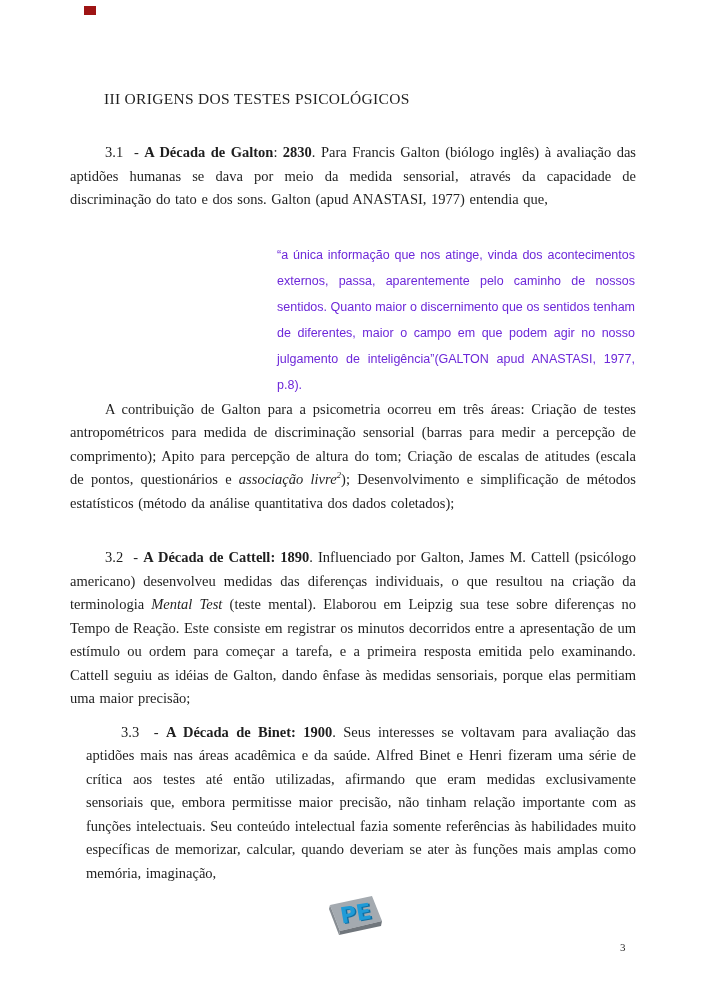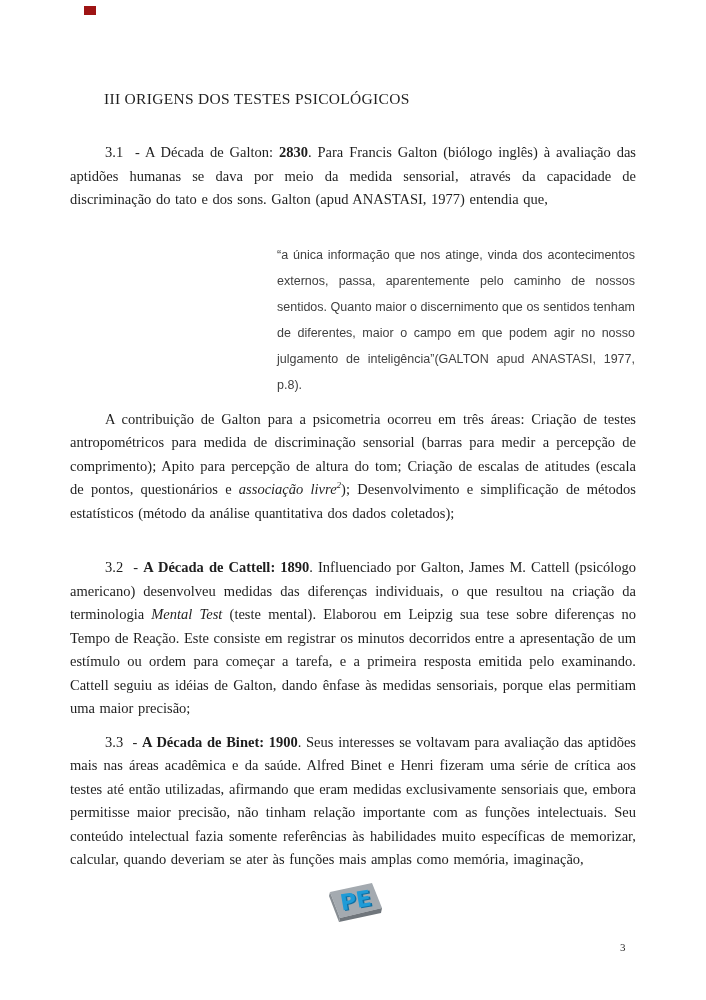--- a/index.html
+++ b/index.html
@@ -16,25 +16,25 @@
   .para{
     margin:0;text-align:justify;font-size:14.5px;line-height:23.5px;
     text-indent:35px;word-spacing:1px;
   }
   .para sup{font-size:9px;line-height:0;}
   .p-intro{margin-top:38px;}
   .p-galton{margin-top:33px;}
   .quote-block{
     margin:30px 0 0 207px;width:358px;text-indent:0;
     font-family:"Liberation Sans","DejaVu Sans",sans-serif;
-    font-size:12.5px;line-height:26px;color:#404040;text-align:justify;word-spacing:0;
+    font-size:12.5px;line-height:26px;color:#6d28d9;text-align:justify;word-spacing:0;
   }
-  .p-contribution{margin-top:10px;}
+  .p-contribution{}
   .p-cattell{margin-top:31px;}
-  .p-binet{margin-top:10px;}
+  .p-binet{margin-top:10px;margin-left:16px;}
   .footer-logo{
     margin-top:8px;width:100%;text-align:center;
     font-family:"DejaVu Sans","Liberation Sans",sans-serif;
   }
   .logo-icon{display:block;margin:0 auto -2px auto;}
   .page-number{
     position:absolute;top:941px;left:620px;font-size:11px;color:#2b2b2b;
   }
 </style>
 </head>
@@ -42,21 +42,21 @@
 
 <div class="page">
 
   <div class="red-mark"></div>
 
   <div class="content">
 
     <h1 class="doc-title">III ORIGENS DOS TESTES PSICOLÓGICOS</h1>
 
 
-    <p class="para p-galton"><span>3.1&nbsp; - </span><span style="font-weight: normal;">A Década de Galton</span><span>: </span><span style="font-weight: bold;">2830</span><span>. Para Francis Galton (biólogo inglês) à avaliação das aptidões humanas se dava por meio da medida sensorial, através da capacidade de discriminação do tato e dos sons. Galton (apud ANASTASI, 1977) entendia que,</span></p>
+    <p class="para p-galton"><span>3.1&nbsp; - </span><span style="font-weight: bold;">A Década de Galton</span><span>: </span><span style="font-weight: bold;">2830</span><span>. Para Francis Galton (biólogo inglês) à avaliação das aptidões humanas se dava por meio da medida sensorial, através da capacidade de discriminação do tato e dos sons. Galton (apud ANASTASI, 1977) entendia que,</span></p>
 
     <p class="para quote-block"><span>“a única informação que nos atinge, vinda dos acontecimentos externos, passa, aparentemente pelo caminho de nossos sentidos. Quanto maior o discernimento que os sentidos tenham de diferentes, maior o campo em que podem agir no nosso julgamento de inteligência”(GALTON apud ANASTASI, 1977, p.8).</span></p>
 
     <p class="para p-contribution"><span>A contribuição de Galton para a psicometria ocorreu em três áreas: Criação de testes antropométricos para medida de discriminação sensorial (barras para medir a percepção de comprimento); Apito para percepção de altura do tom; Criação de escalas de atitudes (escala de pontos, questionários e </span><span style="font-style: italic;">associação livre</span><sup style="font-style: italic;">2</sup><span>); Desenvolvimento e simplificação de métodos estatísticos (método da análise quantitativa dos dados coletados);</span></p>
 
     <p class="para p-cattell"><span>3.2&nbsp; - </span><span style="font-weight: bold;">A Década de Cattell: 1890</span><span>. Influenciado por Galton, James M. Cattell (psicólogo americano) desenvolveu medidas das diferenças individuais, o que resultou na criação da terminologia </span><span style="font-style: italic;">Mental Test</span><span> (teste mental). Elaborou em Leipzig sua tese sobre diferenças no Tempo de Reação. Este consiste em registrar os minutos decorridos entre a apresentação de um estímulo ou ordem para começar a tarefa, e a primeira resposta emitida pelo examinando. Cattell seguiu as idéias de Galton, dando ênfase às medidas sensoriais, porque elas permitiam uma maior precisão;</span></p>
 
     <p class="para p-binet"><span>3.3&nbsp; - </span><span style="font-weight: bold;">A Década de Binet: 1900</span><span>. Seus interesses se voltavam para avaliação das aptidões mais nas áreas acadêmica e da saúde. Alfred Binet e Henri fizeram uma série de crítica aos testes até então utilizadas, afirmando que eram medidas exclusivamente sensoriais que, embora permitisse maior precisão, não tinham relação importante com as funções intelectuais. Seu conteúdo intelectual fazia somente referências às habilidades muito específicas de memorizar, calcular, quando deveriam se ater às funções mais amplas como memória, imaginação,</span></p>
 
     <div class="footer-logo">

